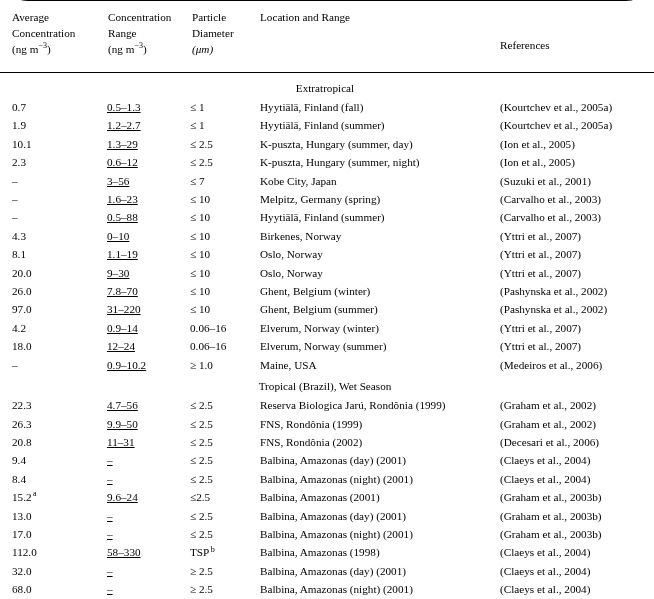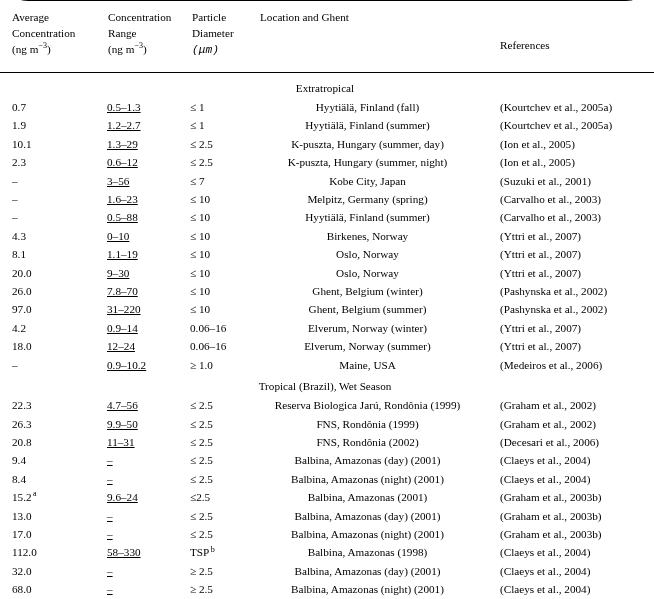--- a/index.html
+++ b/index.html
@@ -65,21 +65,21 @@
     height: 18.4px;
     line-height: 18.4px;
     white-space: nowrap;
   }
   td .cell {
     display: block;
     padding-left: 12px;
   }
   td.col-range .cell { padding-left: 11px; text-decoration: underline; }
   td.col-diam  .cell { padding-left: 10px; }
-  td.col-loc   .cell { padding-left: 10px; text-align: center; }
+  td.col-loc   .cell { padding-left: 10px; }
   td.col-ref   .cell { padding-left: 25px; }
 
   td.section-head {
     text-align: center;
     height: 19px;
     line-height: 19px;
   }
   td.section-head .cell {
     display: block;
     padding-left: 0;
@@ -95,21 +95,21 @@
     font-size: 0.72em;
     vertical-align: super;
     line-height: 0;
     padding-left: 1.5px;
   }
   .sup-unit {
     font-size: 0.72em;
     vertical-align: super;
     line-height: 0;
   }
-  .mu { font-style: italic; font-family: Liberation Mono, monospace; }
+  .mu { font-style: italic; font-family: Liberation Serif, serif; }
 </style>
 </head>
 <body>
 
 <div id="table-root">
   <table class="sci-table">
     <colgroup>
       <col class="c-avg">
         <col class="c-range">
         <col class="c-diam">
@@ -133,21 +133,21 @@
           </span>
         </th>
         <th class="col-diam">
           <span class="hcell">
             <span>Particle</span><br>
             <span>Diameter</span><br>
             <span class="mu">(μm)</span>
           </span>
         </th>
         <th class="col-loc">
-          <span class="hcell">Location and Ghent</span>
+          <span class="hcell">Location and Range</span>
         </th>
         <th class="col-ref">
           <span class="hcell">References</span>
         </th>
       </tr>
     </thead>
     <tbody id="table-body">
         <tr class="spacer-row rule-head">
           <td colspan="5"></td>
         </tr>

